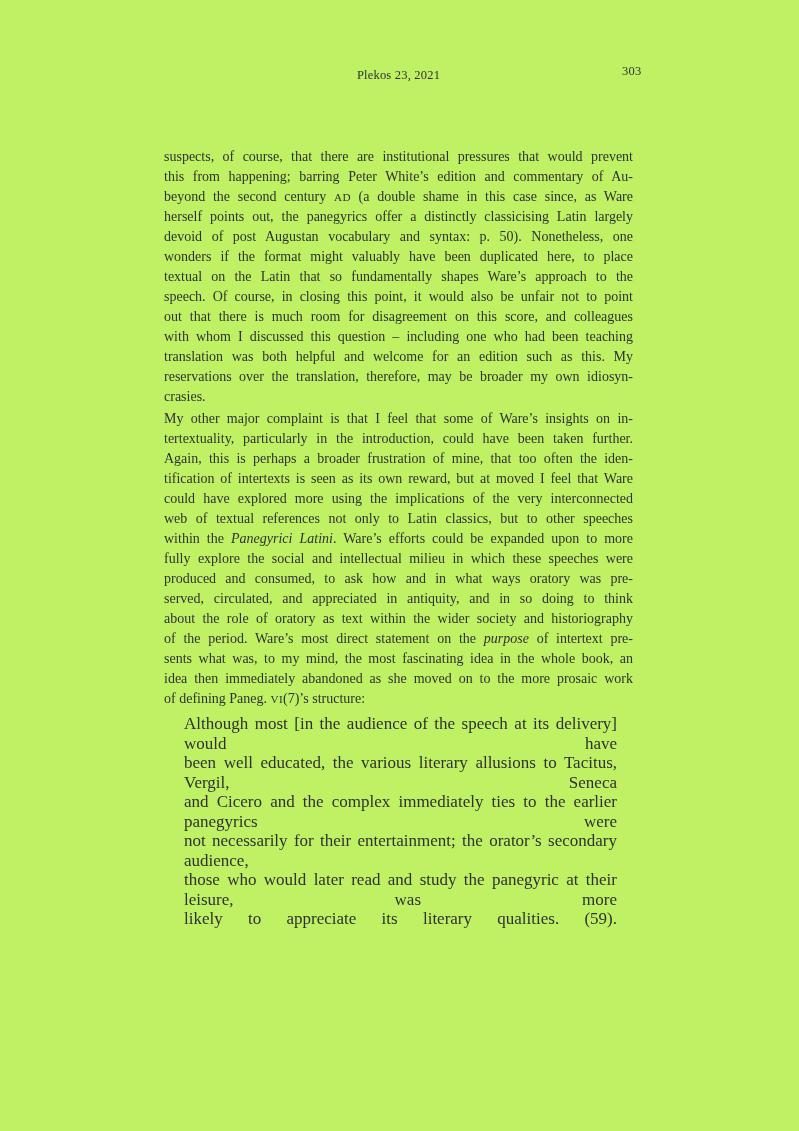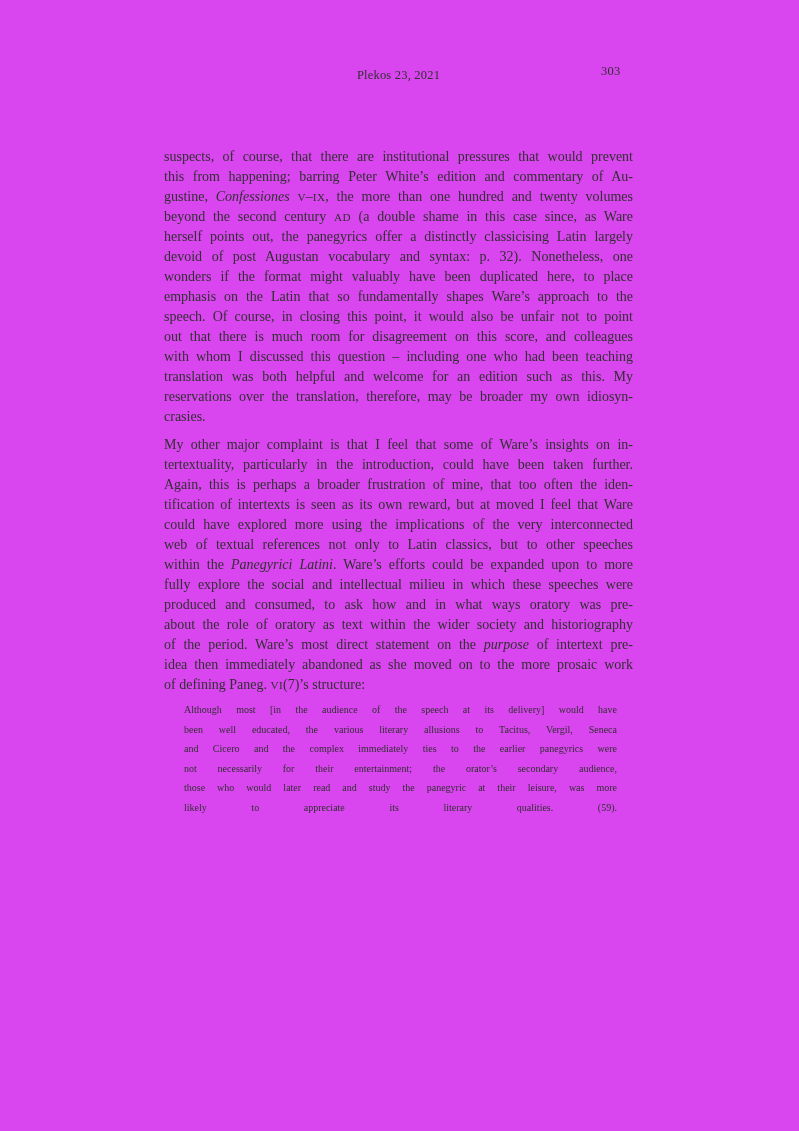--- a/index.html
+++ b/index.html
@@ -2,47 +2,47 @@
 <html><head>
 <meta charset="utf-8">
 <style>
   html, body { margin: 0; padding: 0; }
   body {
     width: 799px; height: 1131px;
     background: #ffffff;
     font-family: "Liberation Serif", "DejaVu Serif", serif;
     color: #303030;
   }
-  .page { position: relative; width: 799px; height: 1131px; background: #d946ef; overflow: hidden; }
+  .page { position: relative; width: 799px; height: 1131px; background: #bef264; overflow: hidden; }
 
   .running-header {
     position: absolute; top: 68px; left: 164px; width: 469px;
     font-size: 12.5px; line-height: 14px;
   }
   .journal-title { display: block; text-align: center; letter-spacing: 0.2px; }
-  .page-number { position: absolute; left: 437px; top: -4px; letter-spacing: 0.3px; }
+  .page-number { position: absolute; left: 458px; top: -4px; letter-spacing: 0.3px; }
 
   .body-text {
     position: absolute; left: 164px; top: 147px; width: 469px;
   }
   .para { font-size: 14px; }
   .para .line {
     line-height: 20px;
     text-align: justify;
     text-align-last: justify;
     -moz-text-align-last: justify;
   }
-  .para + .para { margin-top: 8px; }
+  .para + .para { margin-top: 2px; }
   .line.end { text-align-last: left; -moz-text-align-last: left; }
 
   .blockquote {
     margin-top: 5px;
     margin-left: 20px;
     width: 433px;
-    font-size: 10px;
+    font-size: 17px;
   }
   .blockquote .line {
     line-height: 19.5px;
     text-align: justify;
     text-align-last: justify;
     -moz-text-align-last: justify;
   }
 
   .sc { font-size: 0.8em; letter-spacing: 0.03em; }
   i { font-style: italic; }
@@ -55,46 +55,47 @@
   <div class="running-header">
     <span class="journal-title">Plekos 23, 2021</span>
     <span class="page-number">303</span>
   </div>
 
   <div class="body-text">
 
     <div class="para">
       <div class="line">suspects, of course, that there are institutional pressures that would prevent</div>
       <div class="line">this from happening; barring Peter White’s edition and commentary of Au-</div>
-      <div class="line">gustine, <i>Confessiones</i> <span class="sc">V</span>–<span class="sc">IX</span>, the more than one hundred and twenty volumes</div>
       <div class="line">beyond the second century <span class="sc">AD</span> (a double shame in this case since, as Ware</div>
       <div class="line">herself points out, the panegyrics offer a distinctly classicising Latin largely</div>
-      <div class="line">devoid of post Augustan vocabulary and syntax: p. 32). Nonetheless, one</div>
+      <div class="line">devoid of post Augustan vocabulary and syntax: p. 50). Nonetheless, one</div>
       <div class="line">wonders if the format might valuably have been duplicated here, to place</div>
-      <div class="line">emphasis on the Latin that so fundamentally shapes Ware’s approach to the</div>
+      <div class="line">textual on the Latin that so fundamentally shapes Ware’s approach to the</div>
       <div class="line">speech. Of course, in closing this point, it would also be unfair not to point</div>
       <div class="line">out that there is much room for disagreement on this score, and colleagues</div>
       <div class="line">with whom I discussed this question – including one who had been teaching</div>
       <div class="line">translation was both helpful and welcome for an edition such as this. My</div>
       <div class="line">reservations over the translation, therefore, may be broader my own idiosyn-</div>
       <div class="line end">crasies.</div>
     </div>
 
     <div class="para">
       <div class="line">My other major complaint is that I feel that some of Ware’s insights on in-</div>
       <div class="line">tertextuality, particularly in the introduction, could have been taken further.</div>
       <div class="line">Again, this is perhaps a broader frustration of mine, that too often the iden-</div>
       <div class="line">tification of intertexts is seen as its own reward, but at moved I feel that Ware</div>
       <div class="line">could have explored more using the implications of the very interconnected</div>
       <div class="line">web of textual references not only to Latin classics, but to other speeches</div>
       <div class="line">within the <i>Panegyrici Latini</i>. Ware’s efforts could be expanded upon to more</div>
       <div class="line">fully explore the social and intellectual milieu in which these speeches were</div>
       <div class="line">produced and consumed, to ask how and in what ways oratory was pre-</div>
+      <div class="line">served, circulated, and appreciated in antiquity, and in so doing to think</div>
       <div class="line">about the role of oratory as text within the wider society and historiography</div>
       <div class="line">of the period. Ware’s most direct statement on the <i>purpose</i> of intertext pre-</div>
+      <div class="line">sents what was, to my mind, the most fascinating idea in the whole book, an</div>
       <div class="line">idea then immediately abandoned as she moved on to the more prosaic work</div>
       <div class="line end">of defining Paneg. <span class="sc">VI</span>(7)’s structure:</div>
     </div>
 
     <div class="blockquote">
       <div class="line">Although most [in the audience of the speech at its delivery] would have</div>
       <div class="line">been well educated, the various literary allusions to Tacitus, Vergil, Seneca</div>
       <div class="line">and Cicero and the complex immediately ties to the earlier panegyrics were</div>
       <div class="line">not necessarily for their entertainment; the orator’s secondary audience,</div>
       <div class="line">those who would later read and study the panegyric at their leisure, was more</div>

